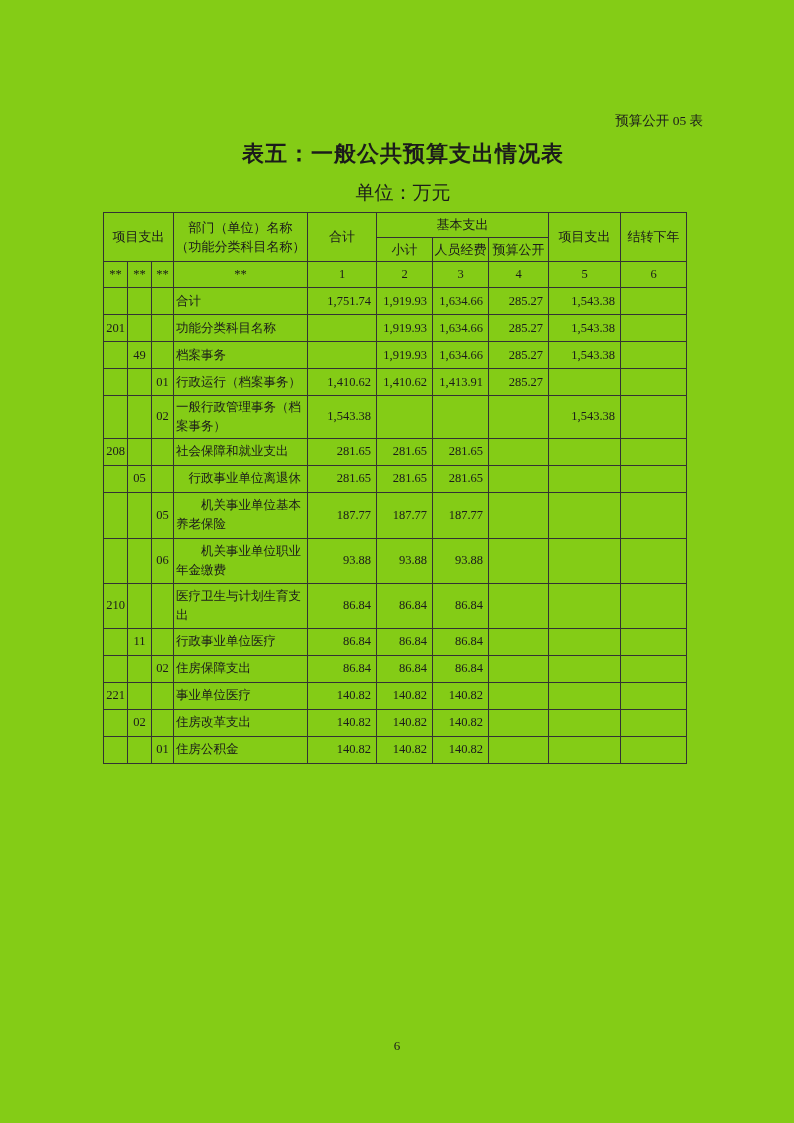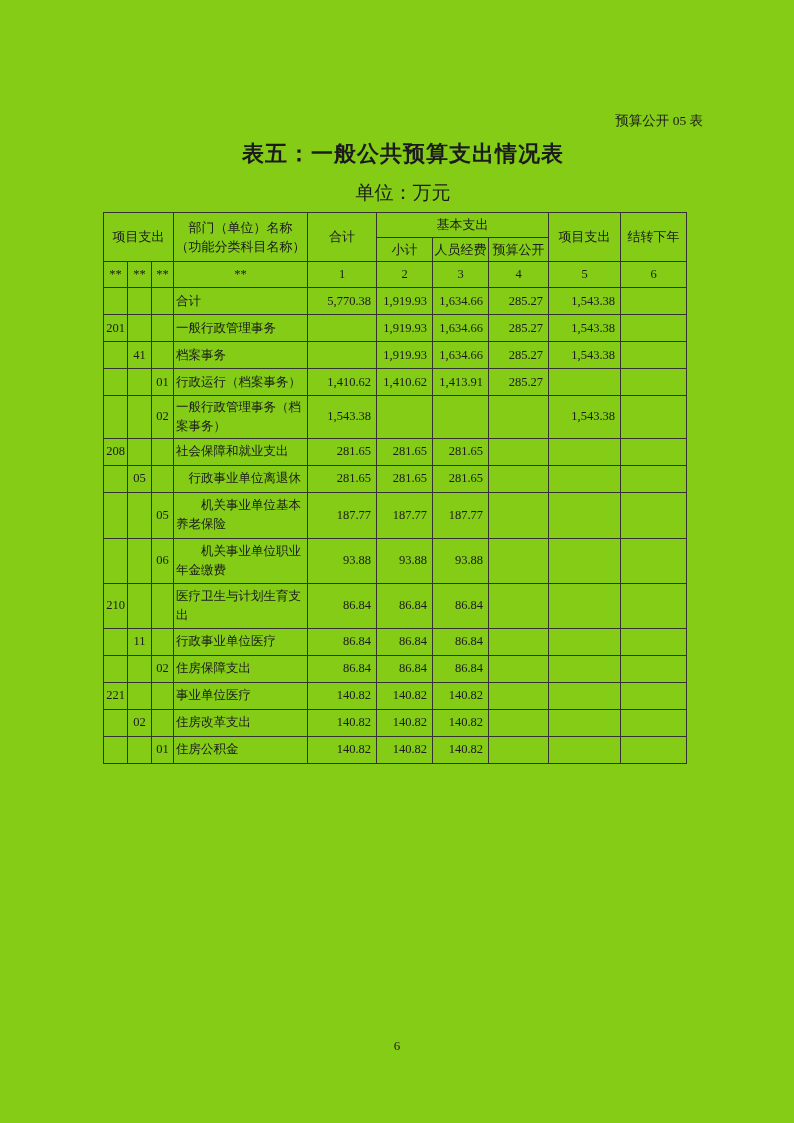--- a/index.html
+++ b/index.html
@@ -142,42 +142,42 @@
         <td>5</td>
         <td>6</td>
       </tr>
     </thead>
     <tbody>
         <tr>
           <td class="td-code"></td>
           <td class="td-code"></td>
           <td class="td-code"></td>
           <td class="td-name">合计</td>
-          <td class="td-num">5,770.38</td>
+          <td class="td-num">1,751.74</td>
           <td class="td-num">1,919.93</td>
           <td class="td-num">1,634.66</td>
           <td class="td-num">285.27</td>
           <td class="td-num">1,543.38</td>
           <td class="td-num"></td>
         </tr>
         <tr>
           <td class="td-code">201</td>
           <td class="td-code"></td>
           <td class="td-code"></td>
-          <td class="td-name">一般行政管理事务</td>
+          <td class="td-name">功能分类科目名称</td>
           <td class="td-num"></td>
           <td class="td-num">1,919.93</td>
           <td class="td-num">1,634.66</td>
           <td class="td-num">285.27</td>
           <td class="td-num">1,543.38</td>
           <td class="td-num"></td>
         </tr>
         <tr>
           <td class="td-code"></td>
-          <td class="td-code">41</td>
+          <td class="td-code">49</td>
           <td class="td-code"></td>
           <td class="td-name">档案事务</td>
           <td class="td-num"></td>
           <td class="td-num">1,919.93</td>
           <td class="td-num">1,634.66</td>
           <td class="td-num">285.27</td>
           <td class="td-num">1,543.38</td>
           <td class="td-num"></td>
         </tr>
         <tr>

